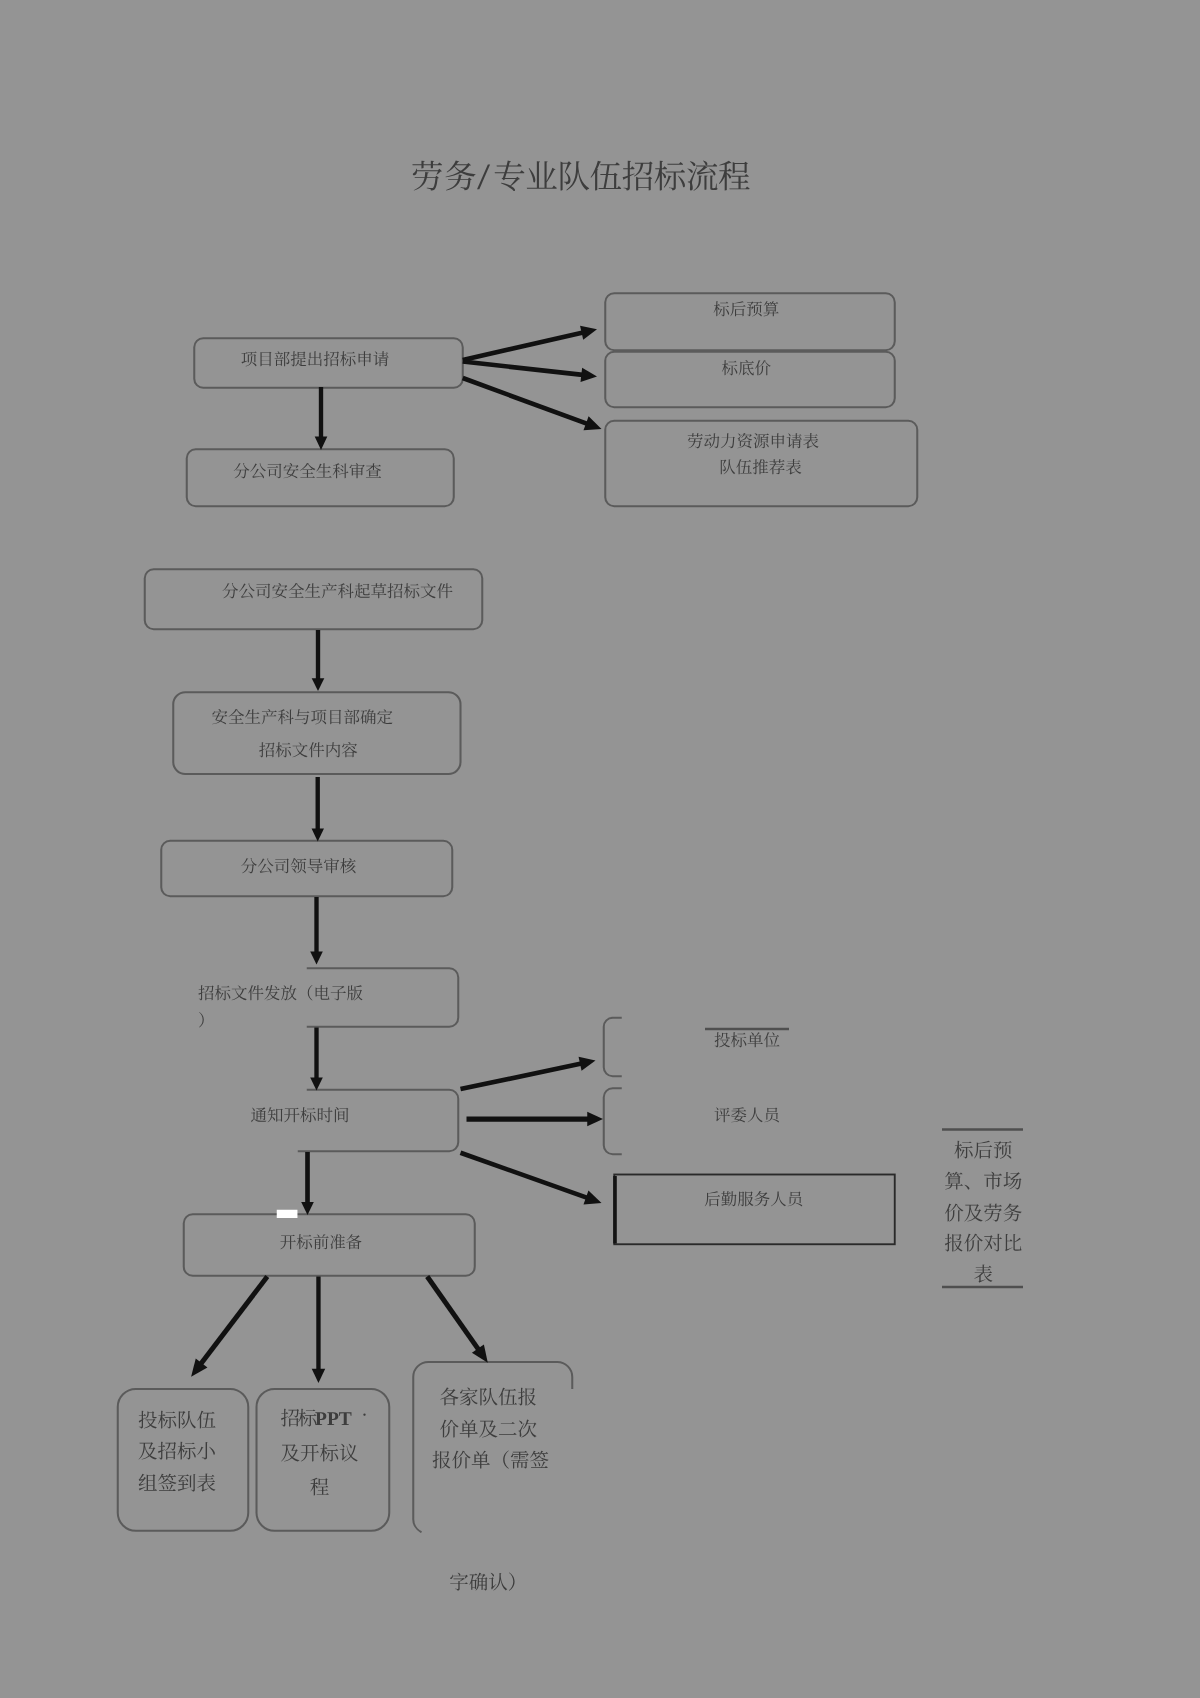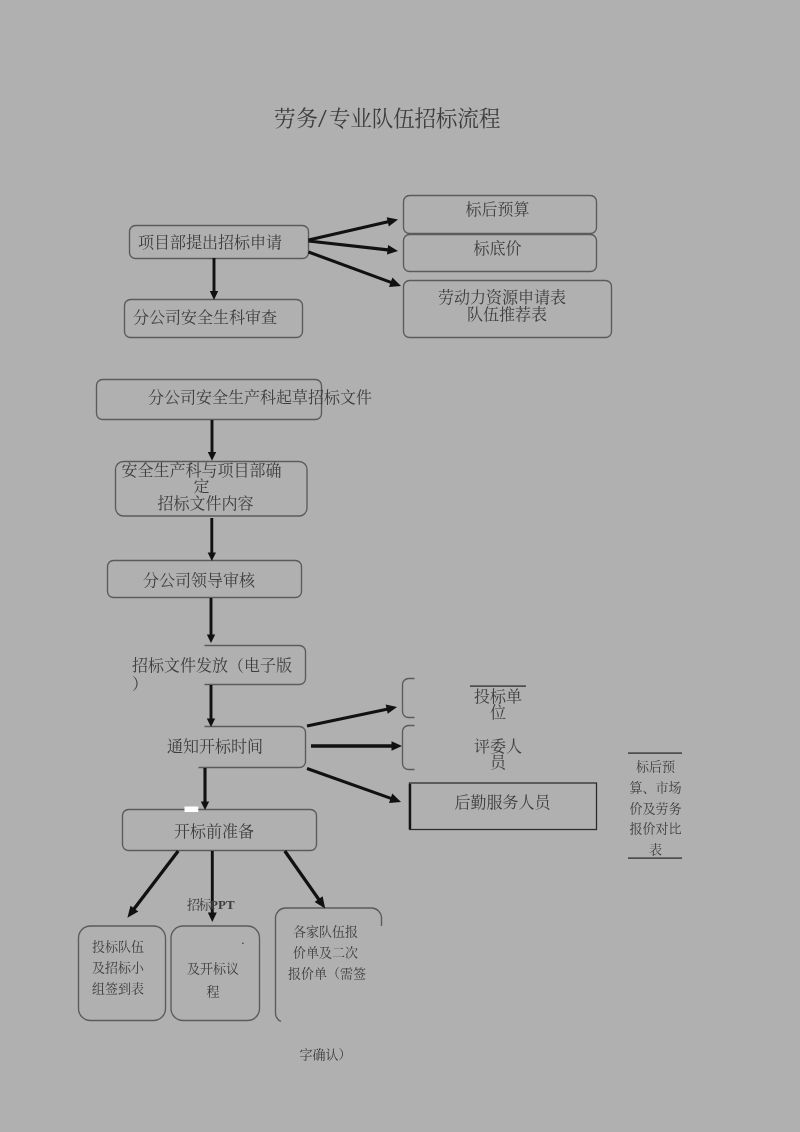--- a/index.html
+++ b/index.html
@@ -1,22 +1,22 @@
 <!DOCTYPE html>
 <html><head>
 <meta charset="utf-8">
 <title>劳务/专业队伍招标流程</title>
 <style>
   html,body{margin:0;padding:0;background:#ffffff;-webkit-font-smoothing:antialiased;}
-  #page{position:relative;width:800px;height:1132px;background:#84cc16;overflow:hidden;
+  #page{position:relative;width:800px;height:1132px;background:#14b8a6;overflow:hidden;
         filter:grayscale(1);
         font-family:"Liberation Serif","Noto Serif CJK SC",serif;}
   #vec{position:absolute;left:0;top:0;width:800px;height:1132px;}
   .title{position:absolute;color:#3d3d3d;white-space:nowrap;letter-spacing:0.5px;font-size:21.7px;}
-  .lbl{position:absolute;color:#3d3d3d;text-align:center;line-height:1.0;font-size:16px;}
+  .lbl{position:absolute;color:#3d3d3d;text-align:center;line-height:1.0;font-size:11px;}
   .lbl.sm{font-size:13px;}
   .lbl.lft{text-align:left;white-space:nowrap;}
 </style>
 </head>
 <body>
 
 <div id="page">
  <svg id="vec" viewBox="0 0 800 1132">
    <g fill="none" stroke="#5b5b5b" stroke-width="1.35">
      <rect x="129.5" y="225.5" width="179" height="33" rx="6" ry="6"></rect>
@@ -114,36 +114,36 @@
 
  <div class="title" style="left:274px;top:101px;"><span>劳务</span><span style="display:inline-block;transform:scale(1.45,1.14);transform-origin:left center;margin-right:3.9px;">/</span><span style="letter-spacing:-0.28px;">专业队伍招标流程</span></div>
 
  <div class="lbl" style="left:120px;top:235px;width:180px;">项目部提出招标申请</div>
  <div class="lbl" style="left:116px;top:310px;width:178px;">分公司安全生科审查</div>
  <div class="lbl" style="left:401px;top:202px;width:193px;">标后预算</div>
  <div class="lbl" style="left:401px;top:241px;width:193px;">标底价</div>
  <div class="lbl" style="left:398px;top:290px;width:208px;">劳动力资源申请表</div>
  <div class="lbl" style="left:403px;top:307px;width:208px;">队伍推荐表</div>
  <div class="lbl lft" style="left:108px;top:390px;width:260px;margin-left:40px;">分公司安全生产科起草招标文件</div>
- <div class="lbl" style="left:114px;top:463px;width:175px;">安全生产科与项目部确定</div>
+ <div class="lbl" style="left:114px;top:474px;width:175px;">安全生产科与项目部确定</div>
  <div class="lbl" style="left:118px;top:496px;width:175px;">招标文件内容</div>
  <div class="lbl" style="left:110px;top:573px;width:178px;">分公司领导审核</div>
  <div class="lbl lft" style="left:132px;top:658px;width:220px;">招标文件发放（电子版</div>
  <div class="lbl lft" style="left:132px;top:676px;width:200px;">）</div>
  <div class="lbl lft" style="left:167px;top:739px;width:120px;">通知开标时间</div>
  <div class="lbl" style="left:119px;top:824px;width:190px;">开标前准备</div>
  <div class="lbl" style="left:472px;top:689px;width:52px;">投标单位</div>
  <div class="lbl" style="left:472px;top:739px;width:52px;">评委人员</div>
  <div class="lbl" style="left:430px;top:795px;width:145px;">后勤服务人员</div>
 
  <div class="lbl sm" style="left:91px;top:940px;width:54px;">投标队伍</div>
  <div class="lbl sm" style="left:91px;top:961px;width:54px;">及招标小</div>
  <div class="lbl sm" style="left:91px;top:982px;width:54px;">组签到表</div>
 
- <div class="lbl sm lft" style="left:187px;top:898px;width:60px;"><span style="letter-spacing:-1.5px;">招标</span><b>PPT</b></div>
+ <div class="lbl sm lft" style="left:187px;top:939px;width:60px;"><span style="letter-spacing:-1.5px;">招标</span><b>PPT</b></div>
  <div class="lbl sm" style="left:239px;top:936px;width:8px;">·</div>
  <div class="lbl sm" style="left:186px;top:962px;width:54px;">及开标议</div>
  <div class="lbl sm" style="left:186px;top:985px;width:54px;">程</div>
 
  <div class="lbl sm" style="left:292px;top:925px;width:67px;">各家队伍报</div>
  <div class="lbl sm" style="left:292px;top:946px;width:67px;">价单及二次</div>
  <div class="lbl sm" style="left:286px;top:967px;width:80px;text-align:right;">报价单（需签</div>
  <div class="lbl sm" style="left:292px;top:1048px;width:67px;">字确认）</div>
 
  <div class="lbl sm" style="left:629px;top:757px;width:53px;line-height:20.8px;">标后预算、市场价及劳务报价对比表</div>

